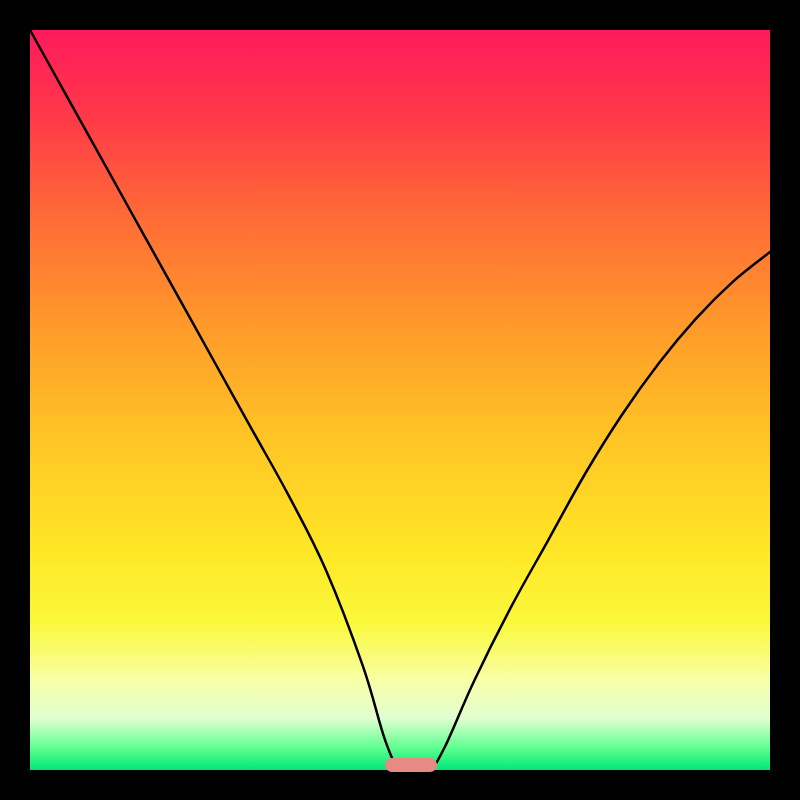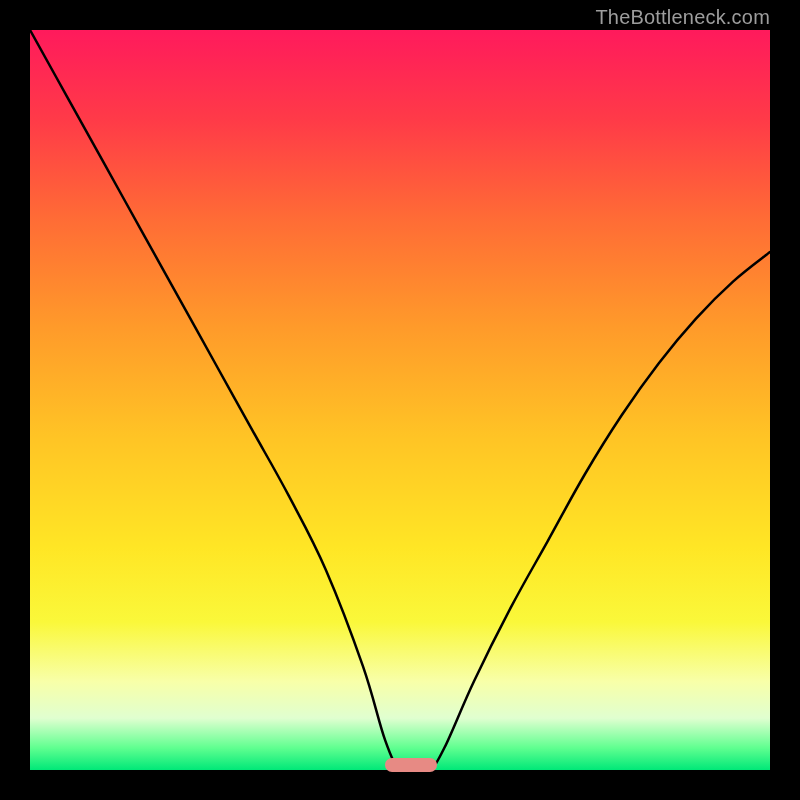--- a/index.html
+++ b/index.html
@@ -56,21 +56,20 @@
   .marker {
     position: absolute;
     background: #e78a84;
     border-radius: 8px;
   }
 </style>
 </head>
 <body>
 
 <div class="chart-container">
-  <div class="attribution">TheBottleneck.com</div>
 
   <div class="plot-area">
     <svg class="curve" viewBox="0 0 740 740" preserveAspectRatio="none">
       <path id="curve-path" d="M 0.00 0.00 C 6.66 11.99, 23.68 42.62, 37.00 66.60 C 50.32 90.58, 60.68 109.22, 74.00 133.20 C 87.32 157.18, 97.68 175.82, 111.00 199.80 C 124.32 223.78, 134.68 242.42, 148.00 266.40 C 161.32 290.38, 171.68 309.02, 185.00 333.00 C 198.32 356.98, 208.68 375.62, 222.00 399.60 C 235.32 423.58, 245.68 440.89, 259.00 466.20 C 272.32 491.51, 282.68 509.56, 296.00 540.20 C 309.32 570.84, 322.34 605.76, 333.00 636.40 C 343.66 667.04, 348.54 691.75, 355.20 710.40 C 361.86 729.05, 364.67 734.67, 370.00 740.00 C 375.33 745.33, 379.47 740.00, 384.80 740.00 C 390.13 740.00, 394.27 744.00, 399.60 740.00 C 404.93 736.00, 406.41 733.78, 414.40 717.80 C 422.39 701.82, 432.01 676.51, 444.00 651.20 C 455.99 625.89, 467.68 602.51, 481.00 577.20 C 494.32 551.89, 504.68 534.58, 518.00 510.60 C 531.32 486.62, 541.68 466.64, 555.00 444.00 C 568.32 421.36, 578.68 404.78, 592.00 384.80 C 605.32 364.82, 615.68 350.32, 629.00 333.00 C 642.32 315.68, 652.68 303.25, 666.00 288.60 C 679.32 273.95, 689.68 263.59, 703.00 251.60 C 716.32 239.61, 733.34 227.33, 740.00 222.00" fill="none" stroke="#000000" stroke-width="2.5" stroke-linecap="round" stroke-linejoin="round"></path>
     </svg>
     <div id="min-marker" class="marker" style="left: 355.2px; width: 51.8px; height: 14px; top: 728px;"></div>
   </div>
 </div>
 
 </body></html>

